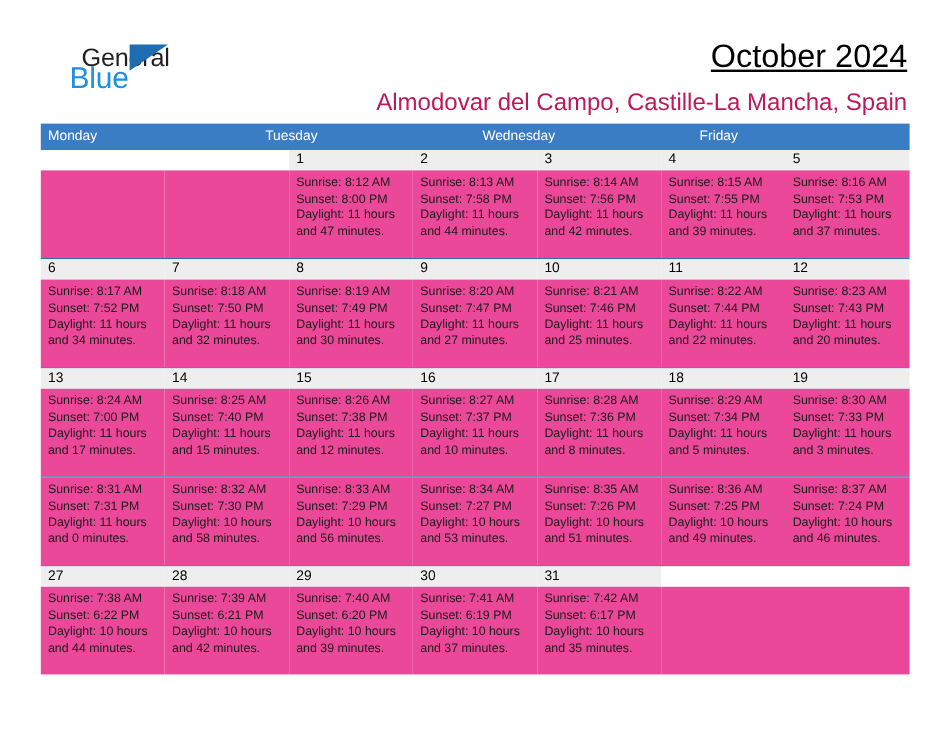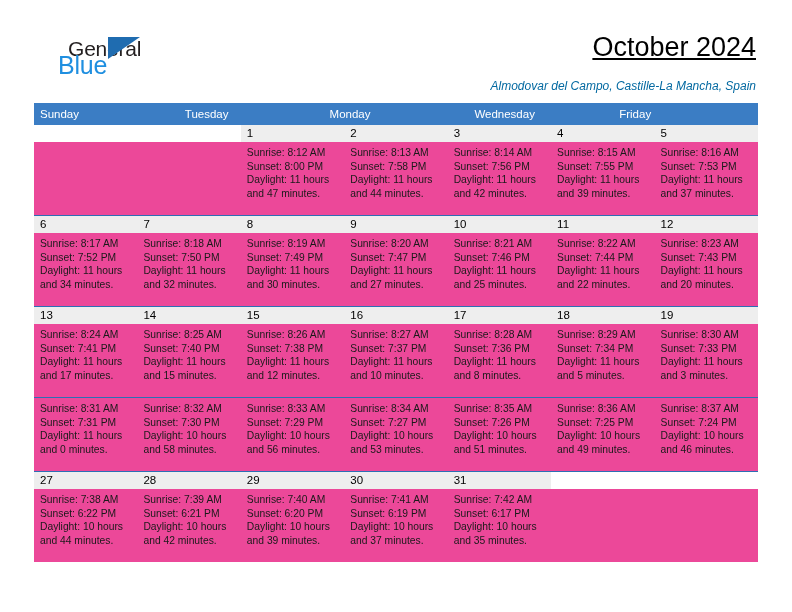--- a/index.html
+++ b/index.html
@@ -75,26 +75,25 @@
     color: #000000;
     text-align: right;
     line-height: 31px;
     white-space: nowrap;
     text-decoration: underline;
   }
   .subtitle {
     position: absolute;
     right: 36px;
     top: 78px;
-    font-size: 12px;
-    color: #0369a1;
+    font-size: 20px;
+    color: #be185d;
     text-align: right;
     line-height: 17px;
     white-space: nowrap;
-    font-style: italic;
   }
 
   
   .calendar {
     position: absolute;
     left: 34px;
     top: 103px;
     width: 724px;
   }
 
@@ -176,23 +175,22 @@
       <span class="logo-blue">Blue</span>
     </div>
 
     <div class="title">October 2024</div>
     <div class="subtitle">Almodovar del Campo, Castille-La Mancha, Spain</div>
   </div>
 
   <div class="calendar">
 
     <div class="weekdays">
-      <div class="weekday">Sunday</div>
+      <div class="weekday">Monday</div>
       <div class="weekday">Tuesday</div>
-      <div class="weekday">Monday</div>
       <div class="weekday">Wednesday</div>
       <div class="weekday">Friday</div>
     </div>
 
     <div id="weeks-container">
         <div class="week">
           <div class="week-dates">
             <div class="daynum-cell empty"></div>
             <div class="daynum-cell empty"></div>
             <div class="daynum-cell">1</div>
@@ -297,21 +295,21 @@
             <div class="daynum-cell">14</div>
             <div class="daynum-cell">15</div>
             <div class="daynum-cell">16</div>
             <div class="daynum-cell">17</div>
             <div class="daynum-cell">18</div>
             <div class="daynum-cell">19</div>
           </div>
           <div class="week-body">
             <div class="info-cell">
               <div class="info-line">Sunrise: 8:24 AM</div>
-              <div class="info-line">Sunset: 7:41 PM</div>
+              <div class="info-line">Sunset: 7:00 PM</div>
               <div class="info-line">Daylight: 11 hours</div>
               <div class="info-line">and 17 minutes.</div>
             </div>
             <div class="info-cell">
               <div class="info-line">Sunrise: 8:25 AM</div>
               <div class="info-line">Sunset: 7:40 PM</div>
               <div class="info-line">Daylight: 11 hours</div>
               <div class="info-line">and 15 minutes.</div>
             </div>
             <div class="info-cell">

